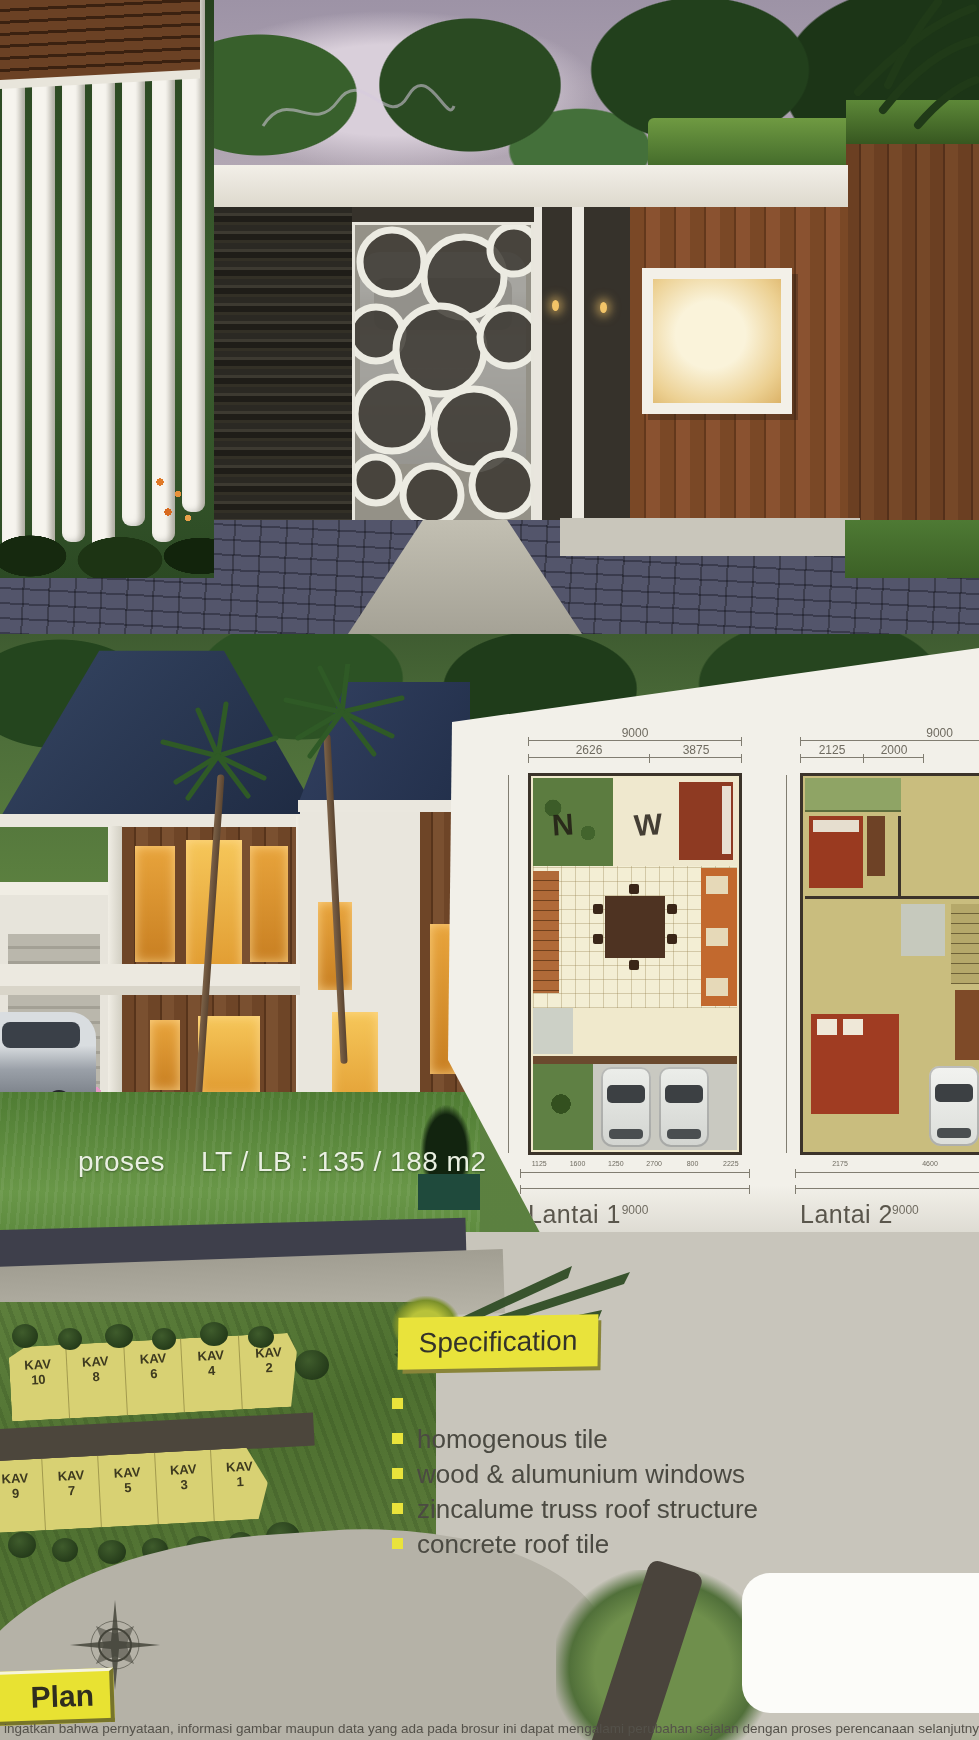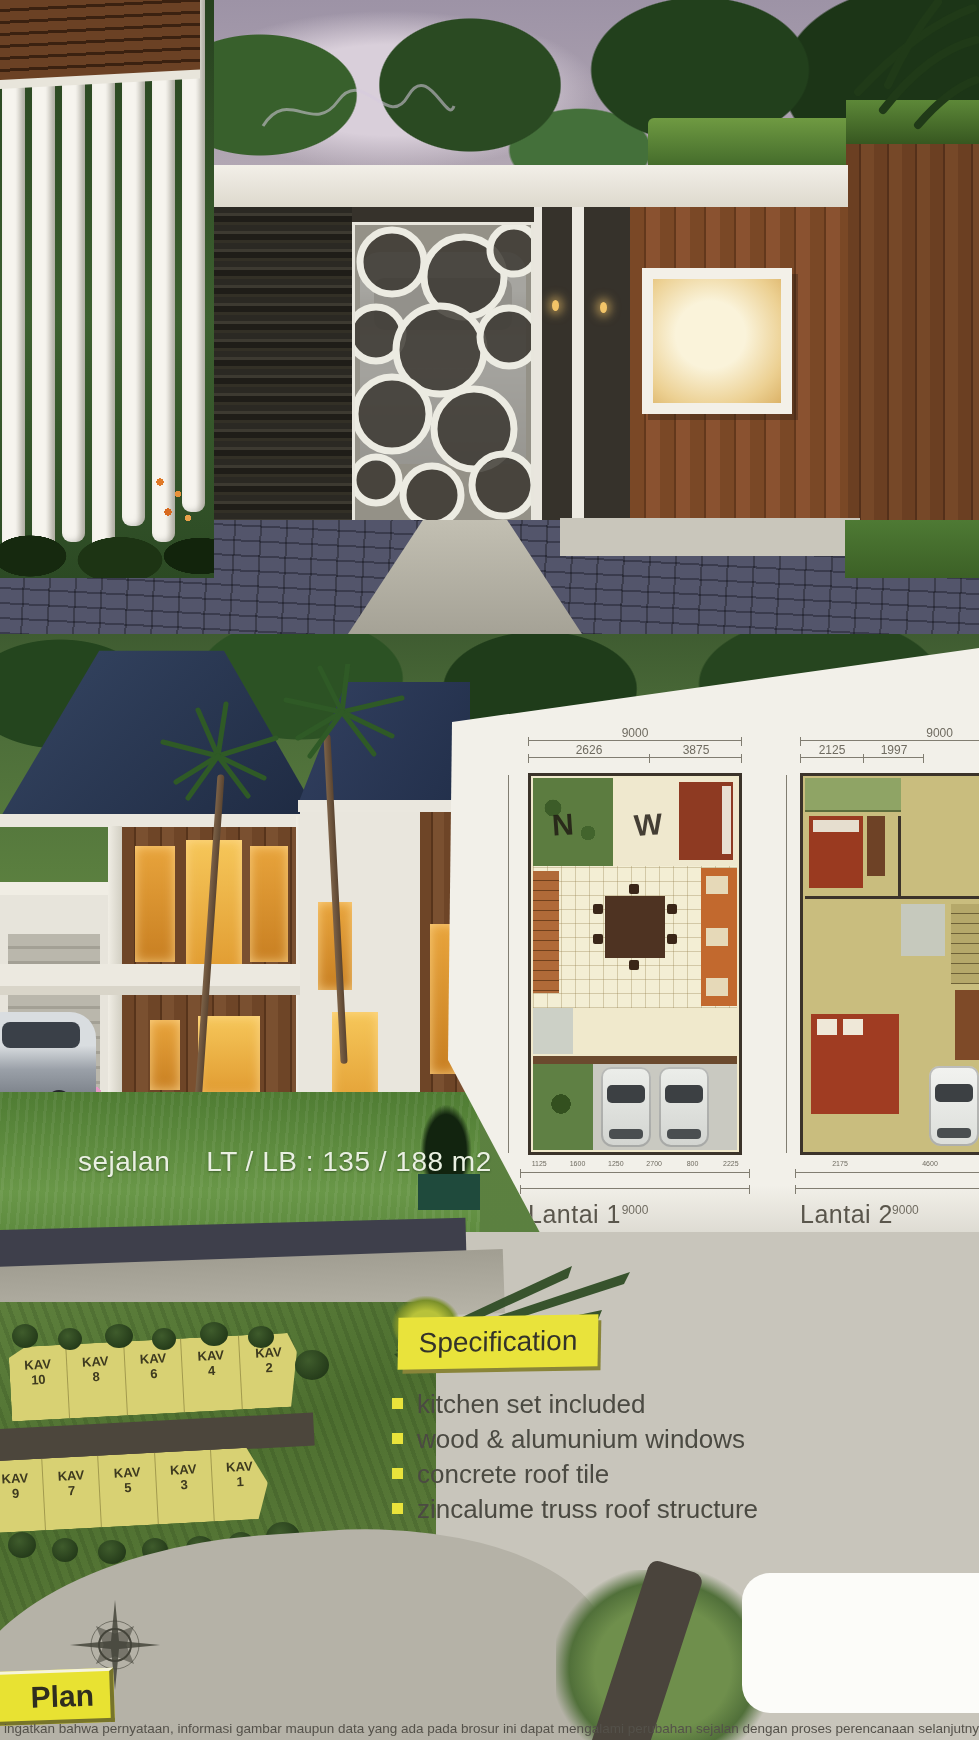--- a/index.html
+++ b/index.html
@@ -339,21 +339,21 @@
     <div class="car-mid">
       <div class="glass"></div>
       <div class="wheel"></div>
     </div>
     <div class="lawn">
         <div class="lawn-tex"></div>
       </div>
     <div class="dark-bush-mid"></div>
     <div class="teal-hedge"></div>
     <div class="listing-line">
-      <span>sejalan</span>
+      <span>proses</span>
       <span>LT / LB : 135 / 188 m2</span>
     </div>
   </section>
 
   <section class="plans">
 
     <div class="dimline" style="left:528px;top:100px;width:214px;">
       <i style="left:0;"></i>
         <i style="right:0;"></i>
       <span class="dimnum" style="left:50%;top:-1px;">9000</span>
@@ -431,21 +431,21 @@
       <i style="left:0;"></i>
       <span class="dimnum" style="left:78%;top:-1px;">9000</span>
     </div>
     <div class="dimline" style="left:800px;top:117px;width:64px;">
       <i style="left:0;"></i>
         <i style="right:0;"></i>
       <span class="dimnum" style="left:50%;top:-1px;">2125</span>
     </div>
     <div class="dimline" style="left:864px;top:117px;width:60px;">
       <i style="right:0;"></i>
-      <span class="dimnum" style="left:50%;top:-1px;">1997</span>
+      <span class="dimnum" style="left:50%;top:-1px;">2000</span>
     </div>
     <div class="vline" style="left:786px;top:135px;height:378px;"></div>
 
     <div class="planbox p2">
       <div class="balcony"></div>
       <div class="bedA">
           <div class="pl"></div>
         </div>
       <div class="ward"></div>
       <div class="wallh"></div>
@@ -538,33 +538,36 @@
     <div class="plan-box">
       <span>Plan</span>
     </div>
 
     <div class="spec-box">
       <span>Specification</span>
     </div>
     <div class="spec-list">
       <div class="spec-item">
           <span class="bullet"></span>
-          <span class="txt">kitchen set included</span>
+        </div>
+      <div class="spec-item">
+          <span class="bullet"></span>
+          <span class="txt">homogenous tile</span>
         </div>
       <div class="spec-item">
           <span class="bullet"></span>
           <span class="txt">wood &amp; alumunium windows</span>
         </div>
       <div class="spec-item">
           <span class="bullet"></span>
-          <span class="txt">concrete roof tile</span>
+          <span class="txt">zincalume truss roof structure</span>
         </div>
       <div class="spec-item">
           <span class="bullet"></span>
-          <span class="txt">zincalume truss roof structure</span>
+          <span class="txt">concrete roof tile</span>
         </div>
     </div>
 
     <div class="white-box"></div>
     <div class="disclaimer">ingatkan bahwa pernyataan, informasi gambar maupun data yang ada pada brosur ini dapat mengalami perubahan sejalan dengan proses perencanaan selanjutnya dan pelaksanaan</div>
   </section>
 
 </div>
 
 </body></html>

